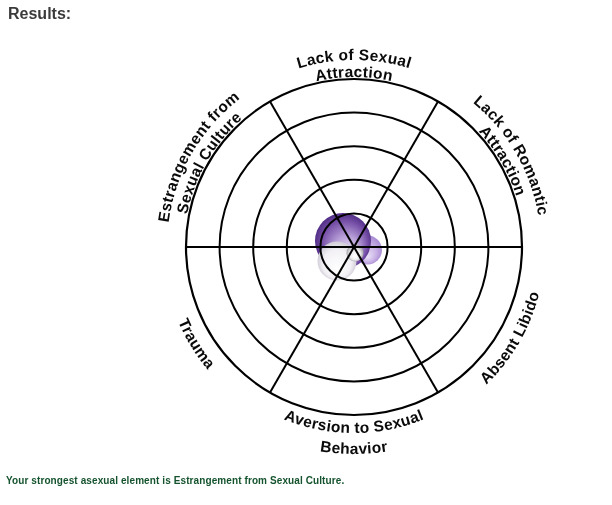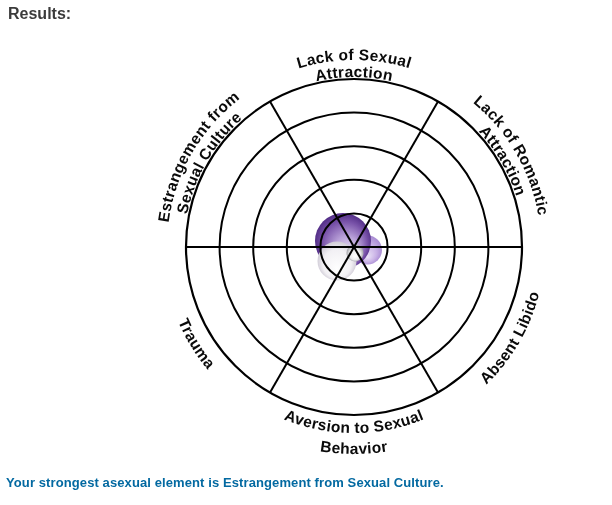--- a/index.html
+++ b/index.html
@@ -30,23 +30,23 @@
     left: 0;
     top: 0;
     width: 612px;
     height: 505px;
   }
   .footer-text {
     position: absolute;
     left: 6px;
     top: 475px;
     width: 600px;
-    font-size: 13px;
+    font-size: 10px;
     font-weight: 700;
-    color: #0369a1;
+    color: #14532d;
     letter-spacing: 0.1px;
   }
   .axis-label-text {
     font-family: "Liberation Sans", sans-serif;
     font-size: 15.5px;
     font-weight: 700;
     fill: #0a0a0a;
     letter-spacing: 0.3px;
   }
 </style>

